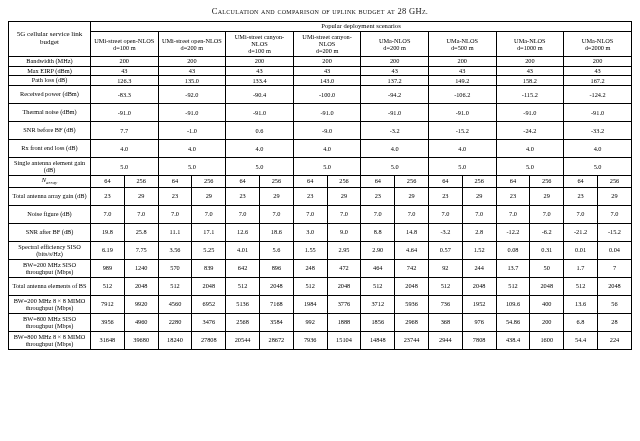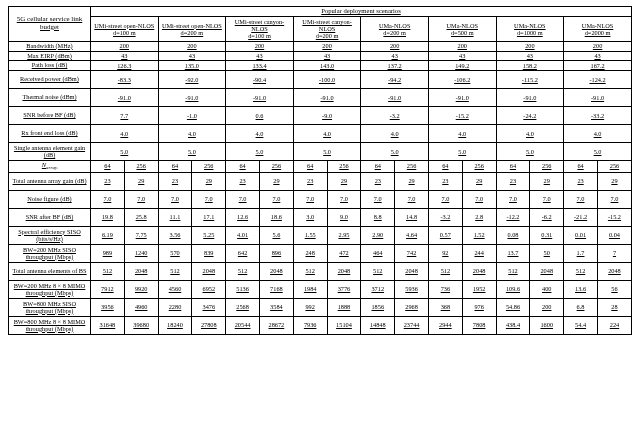--- a/index.html
+++ b/index.html
@@ -30,21 +30,20 @@
     letter-spacing: 0.3px;
     margin-bottom: 5px;
     color: #111;
   }
   table.budget {
     border-collapse: collapse;
     width: 620px;
     table-layout: fixed;
     font-size: 6.3px;
     line-height: 1.05;
-    text-decoration: underline;
   }
   table.budget td, table.budget th {
     border: 0.6px solid #000;
     text-align: center;
     vertical-align: middle;
     padding: 1px 1px;
     font-weight: normal;
   }
   .rowlabel {
     font-weight: bold;
@@ -91,20 +90,21 @@
     opacity: 0.85;
     letter-spacing: 0.5px;
     pointer-events: none;
   }
 </style>
 </head>
 <body>
 
 <div class="page">
 
+  <div class="caption">Calculation and comparison of uplink budget at 28 GHz.</div>
 
   <table class="budget">
     <colgroup>
       <col style="width:82px">
       <col style="width:33.8px">
         <col style="width:33.8px">
       <col style="width:33.8px">
         <col style="width:33.8px">
       <col style="width:33.8px">
         <col style="width:33.8px">

